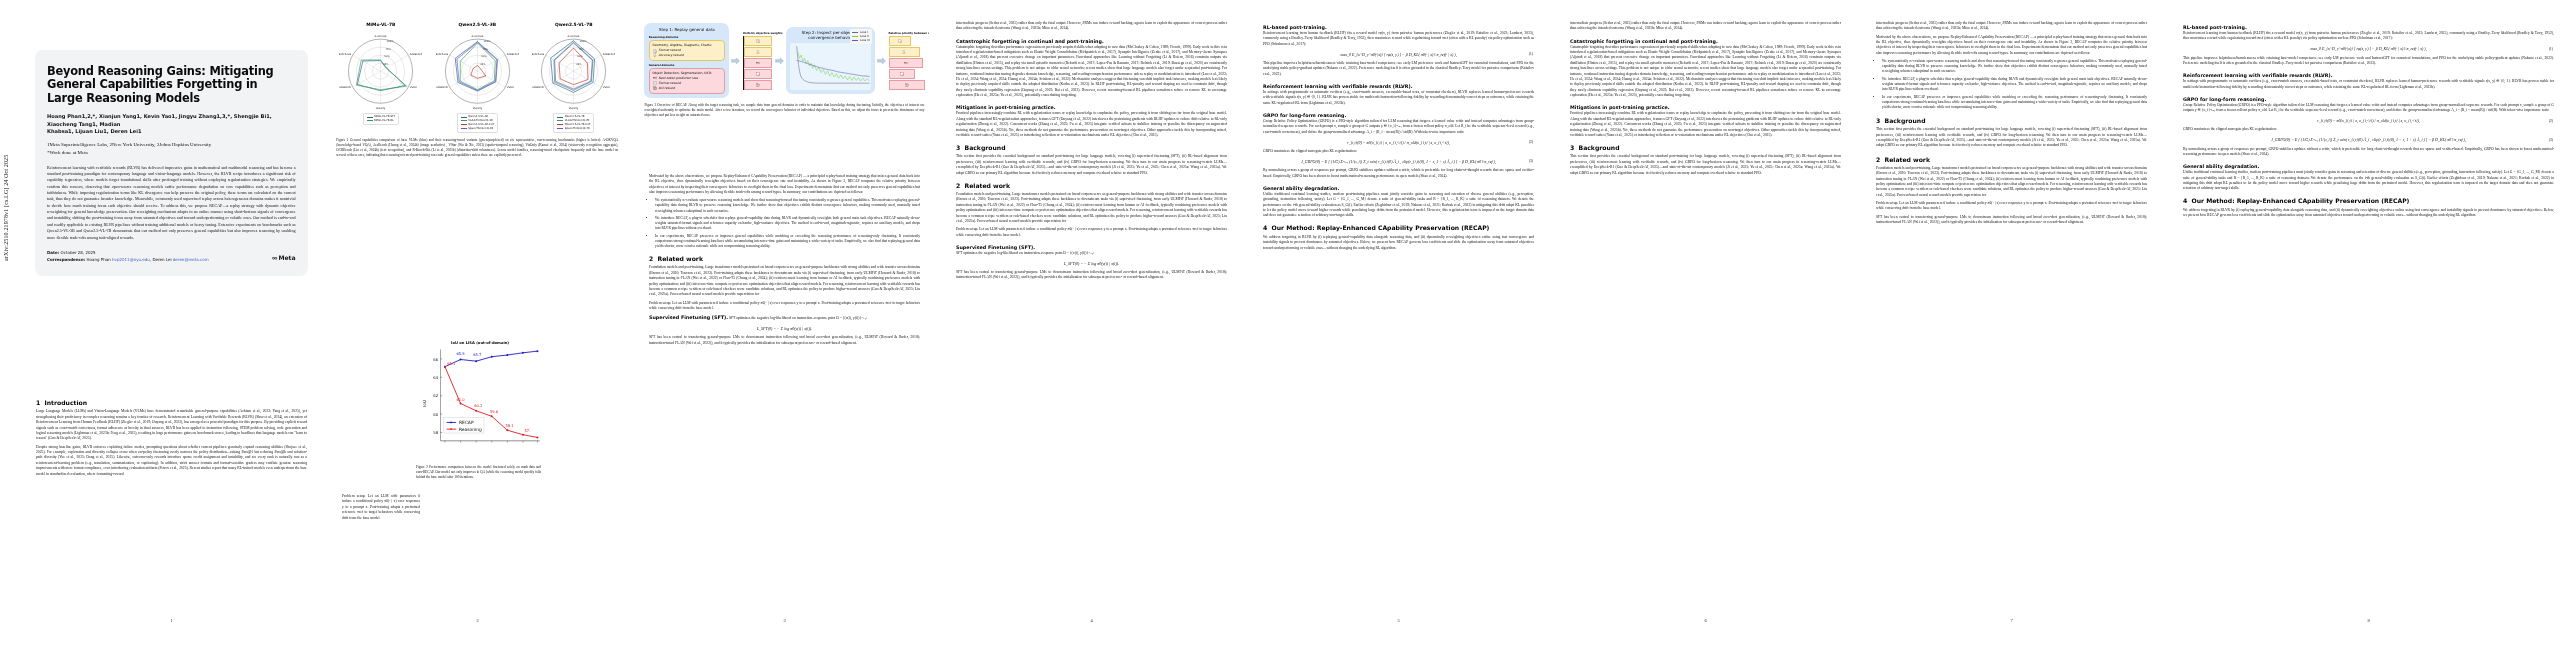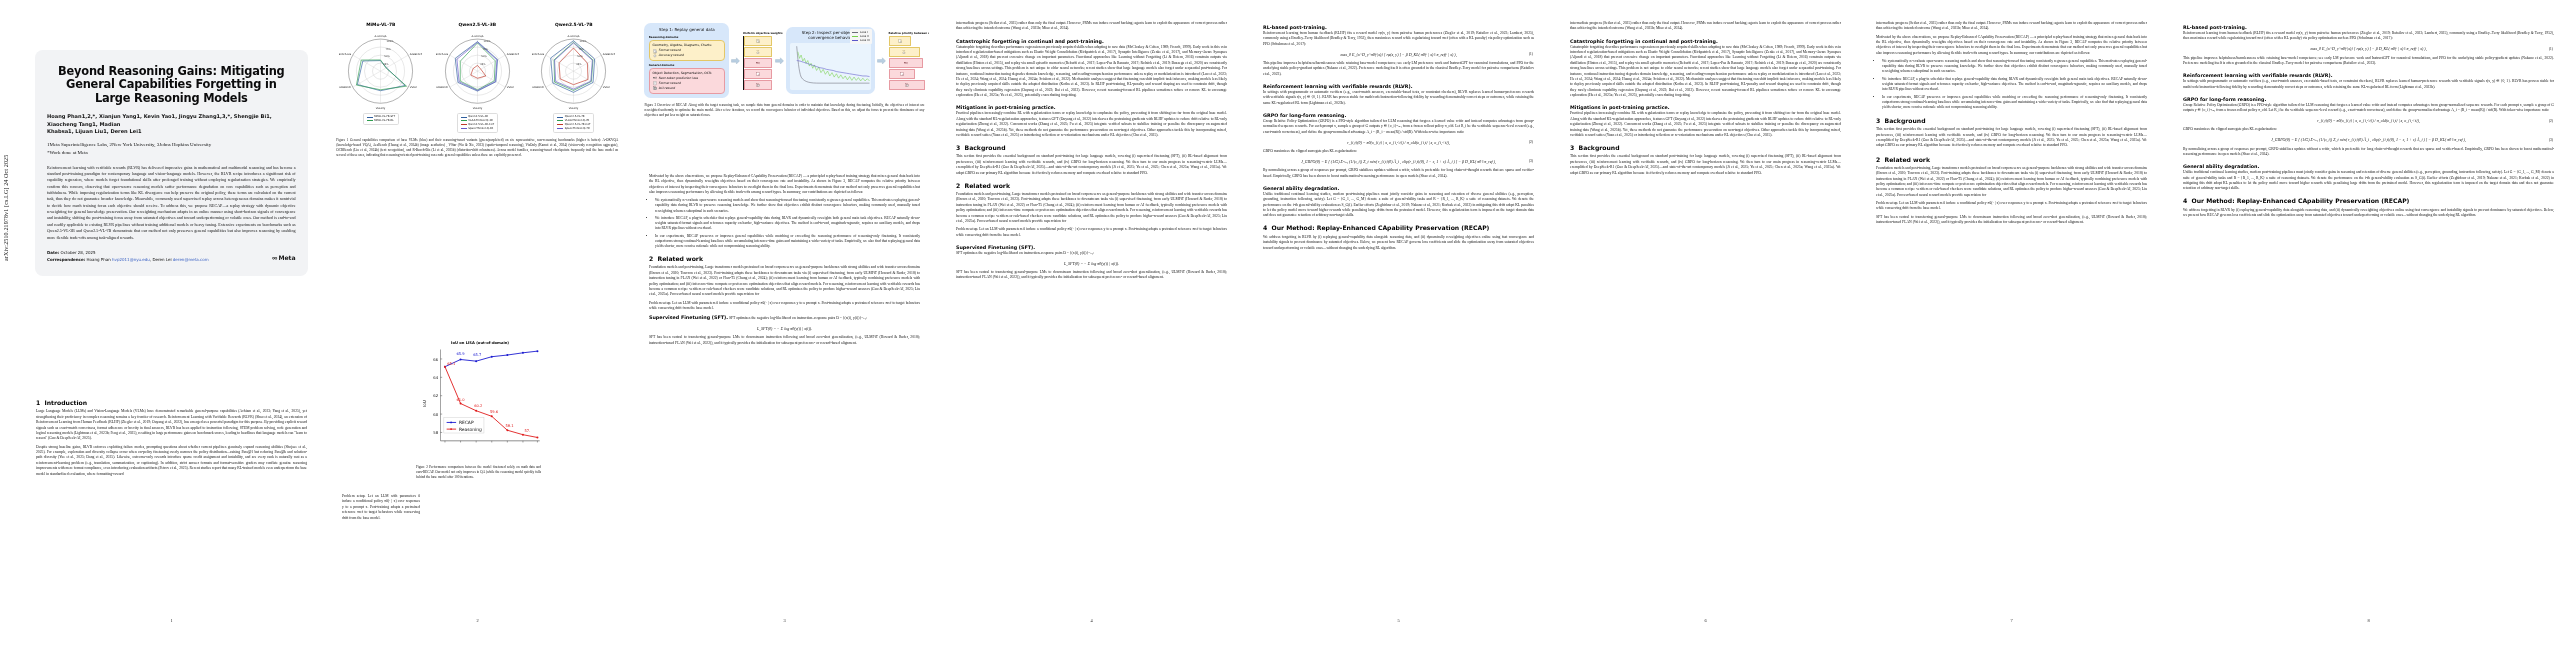--- a/index.html
+++ b/index.html
@@ -18,21 +18,21 @@
   .pg4{left:947px;width:289px;}
   .pg5{left:1254px;width:289px;}
   .pg6{left:1561px;width:289px;}
   .pg7{left:1867px;width:289px;}
   .pg8{left:2174px;width:389px;}
 
   .pgnum{position:absolute;bottom:9px;left:0;width:100%;text-align:center;font-size:4.4px;color:#222;}
 
   
   .titlecard{position:absolute;left:7.8px;top:40px;width:273px;background:#f2f3f5;border-radius:7.8px;padding:14.5px 12.2px 12.2px 12.2px;box-sizing:border-box;}
-  .ptitle{font-family:"DejaVu Sans",sans-serif;font-weight:bold;font-size:11.4px;line-height:1.22;color:#0b0b0c;letter-spacing:-0.2px;text-align:center;}
+  .ptitle{font-family:"DejaVu Sans",sans-serif;font-weight:bold;font-size:11.4px;line-height:1.22;color:#0b0b0c;letter-spacing:-0.2px;}
   .pauthors{font-family:"DejaVu Sans",sans-serif;font-weight:bold;font-size:5.1px;line-height:1.5;color:#111;margin-top:6.7px;}
   .paffil{font-family:"Liberation Serif",serif;font-size:5px;line-height:1.55;color:#111;margin-top:5.6px;}
   .pabs{font-family:"Liberation Serif",serif;font-size:4.1px;line-height:1.55;color:#111;margin-top:7.8px;text-align:justify;}
   .pmeta{font-family:"DejaVu Sans",sans-serif;font-size:4px;line-height:1.7;color:#111;margin-top:9px;}
   .pmeta b{font-weight:bold;}
   .lk{color:#3b62c4;}
   .metarow{display:flex;align-items:flex-end;justify-content:space-between;}
   .metaleft{flex:1;}
   .metalogo{font-family:"DejaVu Sans",sans-serif;font-weight:bold;font-size:6.1px;color:#1a1a1a;white-space:nowrap;padding-left:4.4px;}
   .metalogo .inf{display:inline-block;transform:scaleX(1.25);letter-spacing:-0.6px;}

